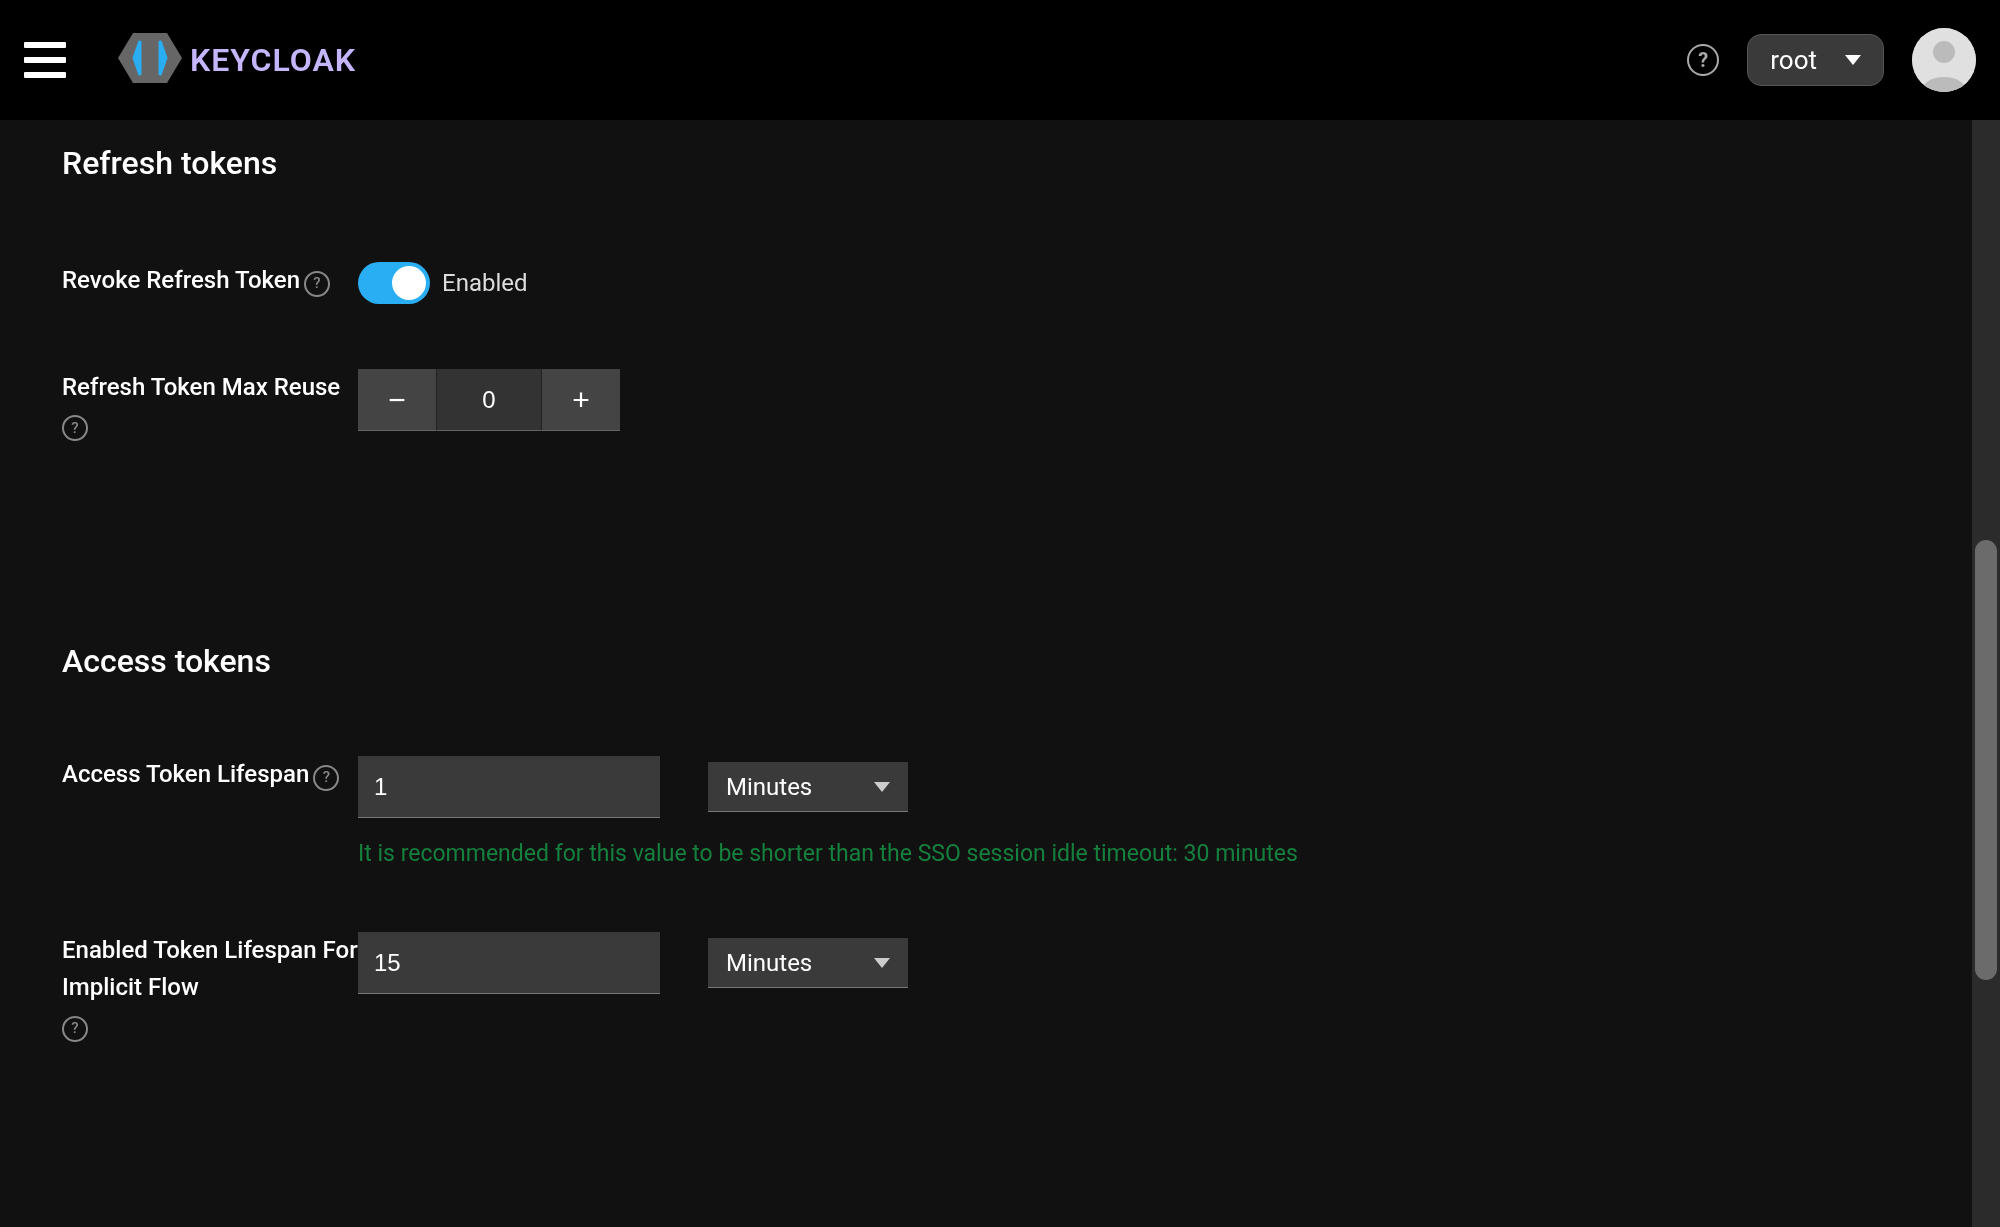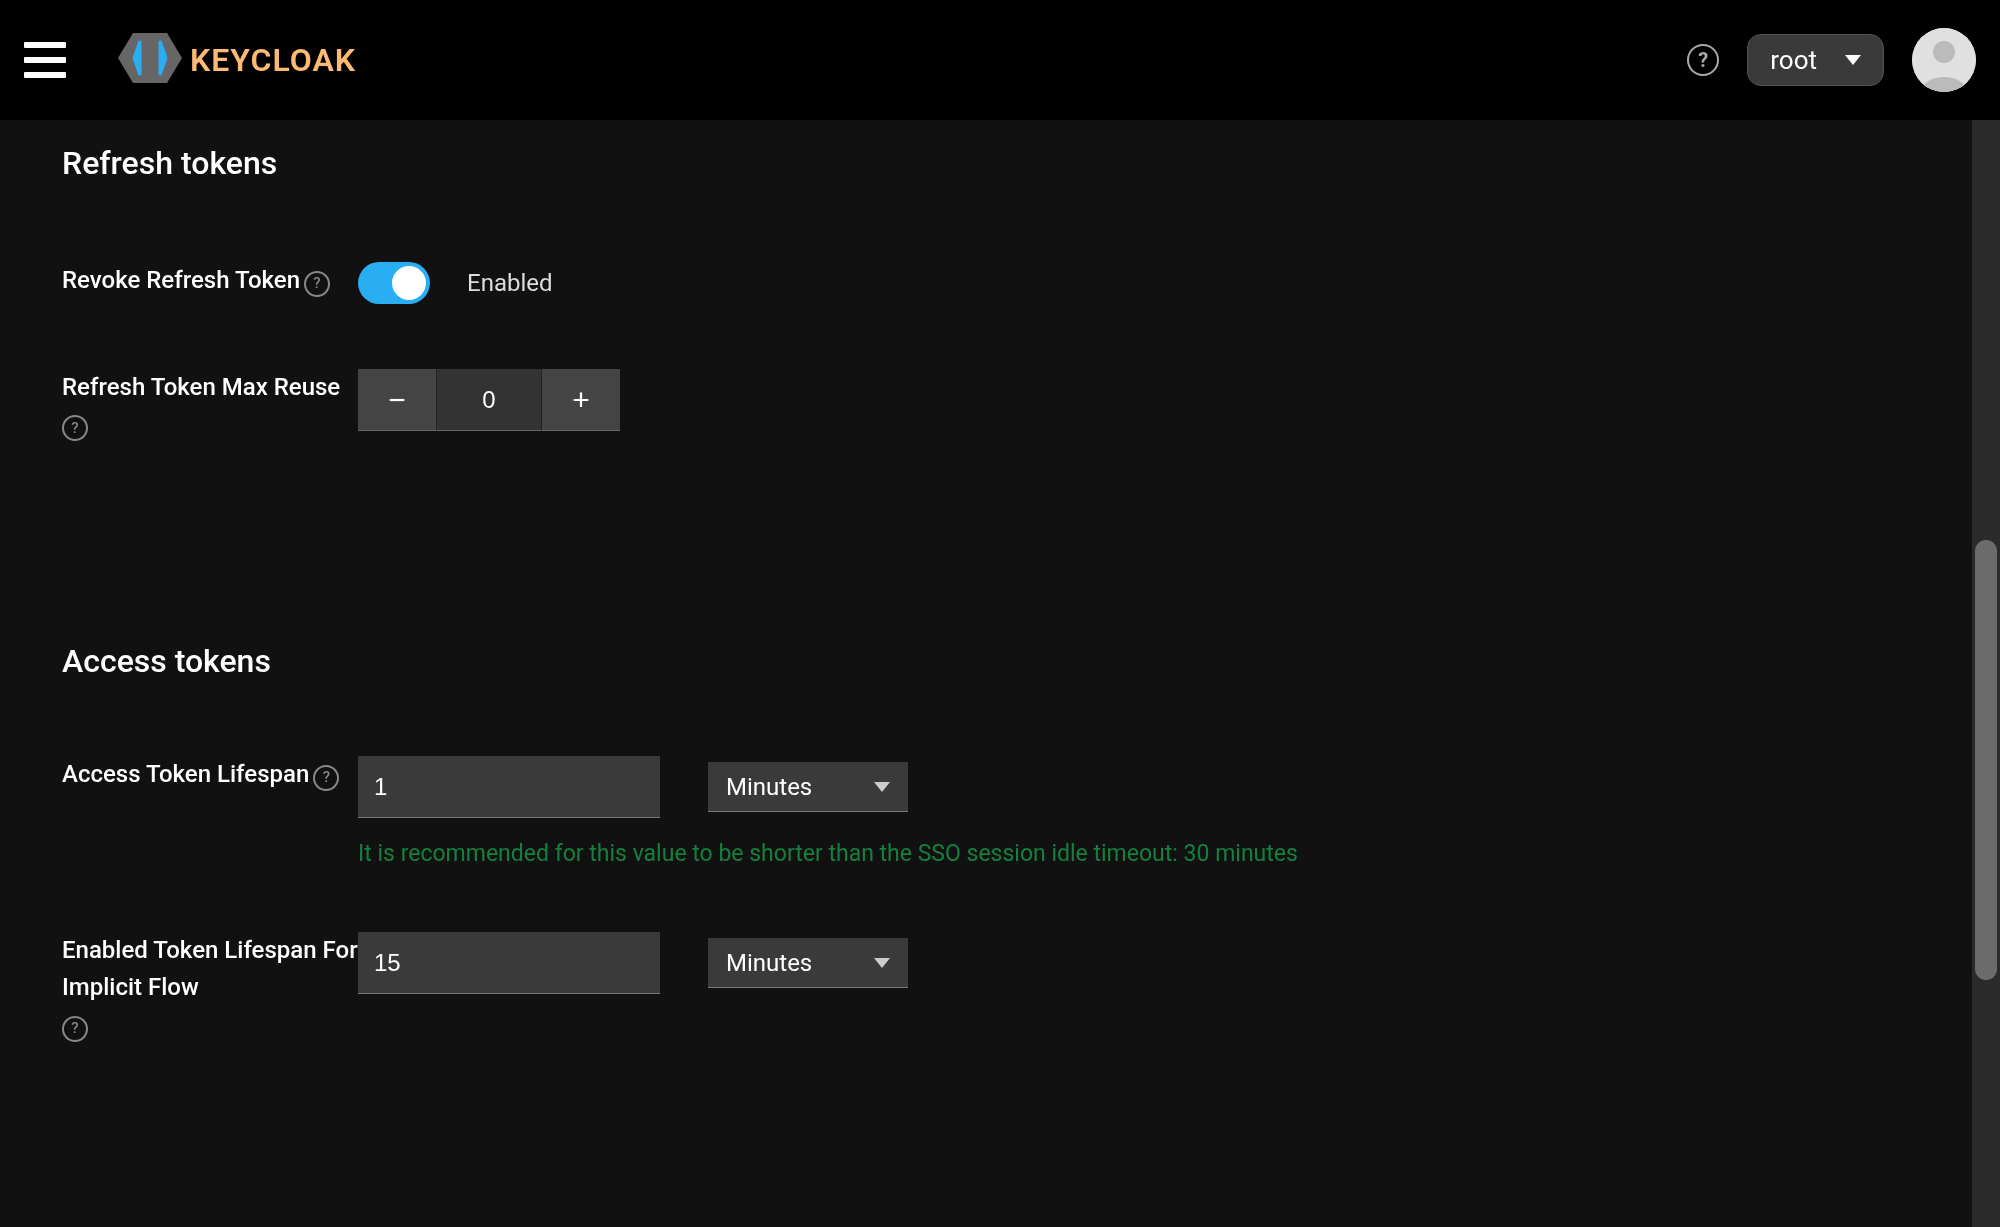--- a/index.html
+++ b/index.html
@@ -43,21 +43,21 @@
       gap: 6px;
     }
     .logo-icon {
       width: 68px;
       height: 58px;
     }
     .logo-text {
       font-size: 32px;
       font-weight: 600;
       letter-spacing: 1px;
-      color: #fdba74;
+      color: #c4b5fd;
     }
     .header-right {
       margin-left: auto;
       display: flex;
       align-items: center;
       gap: 28px;
     }
     .help-btn {
       width: 32px;
       height: 32px;
@@ -155,21 +155,21 @@
     }
     
     .control-col {
       display: flex;
       flex-direction: column;
       gap: 20px;
     }
     .control-inline {
       display: flex;
       align-items: center;
-      gap: 37px;
+      gap: 12px;
     }
     
     
     .toggle {
       width: 72px;
       height: 42px;
       border-radius: 21px;
       background: #2aaef3;
       position: relative;
       cursor: pointer;

